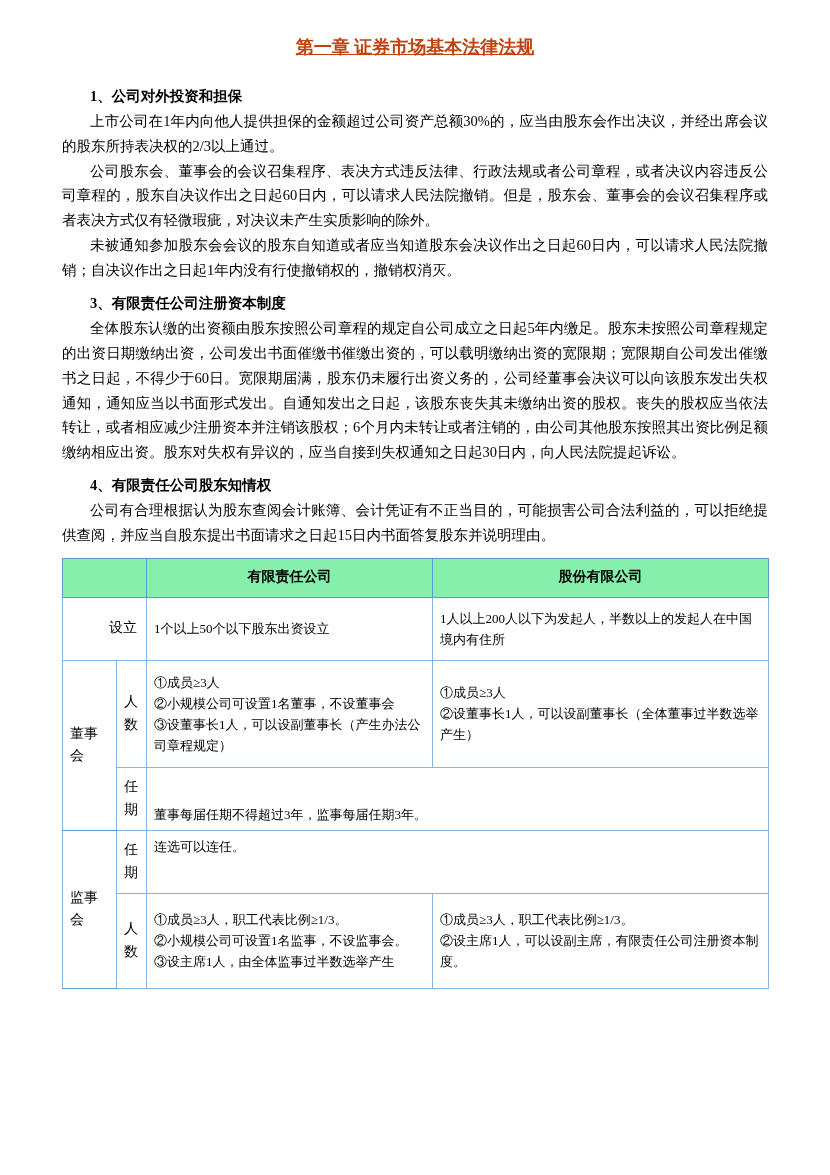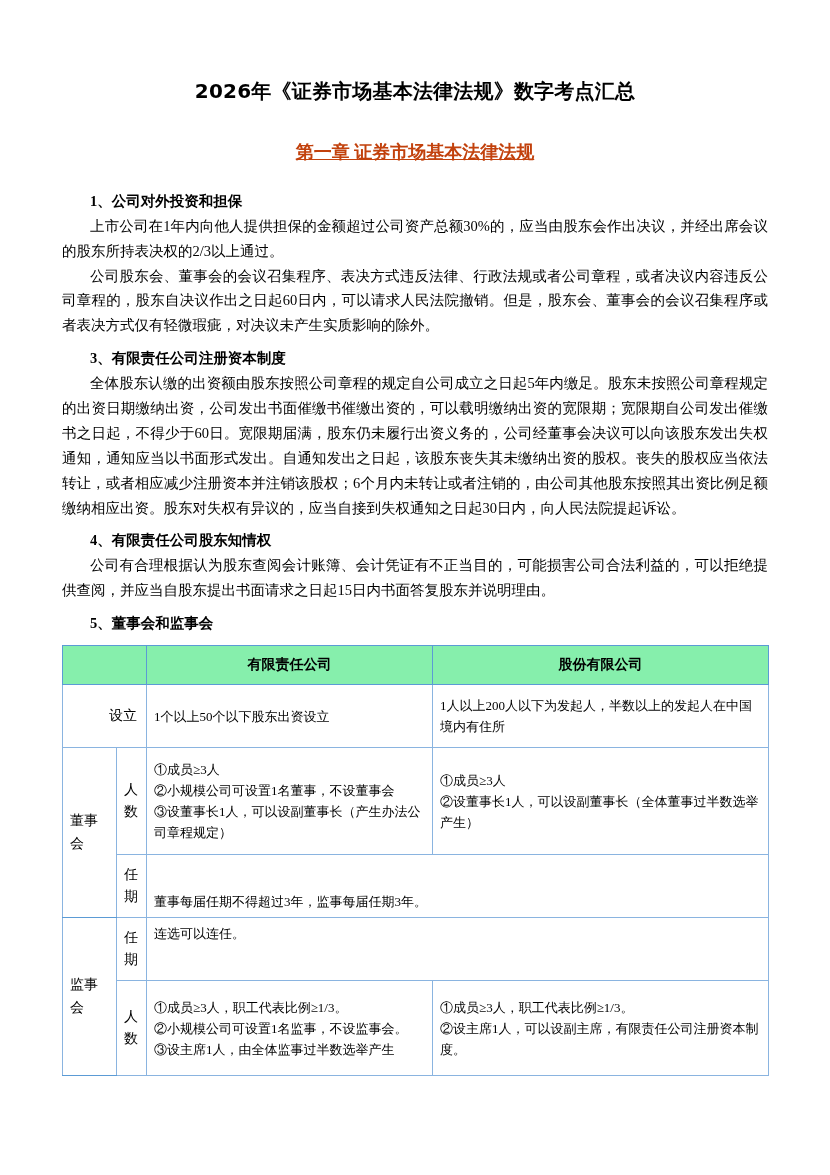--- a/index.html
+++ b/index.html
@@ -129,35 +129,34 @@
   .col-label { width: 54px; }
   .col-sub   { width: 30px; }
   .col-ltd   { width: 286px; }
   .col-jsc   { width: 336px; }
 </style>
 </head>
 <body>
 
 <div class="page">
 
-  <h1 class="doc-title">2026年《证券市场基本法律法规》数字考点汇总</h1>
   <h2 class="chapter-title">第一章  证券市场基本法律法规</h2>
 
   <p class="section-heading">1、公司对外投资和担保</p>
   <p class="para">上市公司在1年内向他人提供担保的金额超过公司资产总额30%的，应当由股东会作出决议，并经出席会议的股东所持表决权的2/3以上通过。</p>
 
   <p class="para">公司股东会、董事会的会议召集程序、表决方式违反法律、行政法规或者公司章程，或者决议内容违反公司章程的，股东自决议作出之日起60日内，可以请求人民法院撤销。但是，股东会、董事会的会议召集程序或者表决方式仅有轻微瑕疵，对决议未产生实质影响的除外。</p>
+  <p class="para">未被通知参加股东会会议的股东自知道或者应当知道股东会决议作出之日起60日内，可以请求人民法院撤销；自决议作出之日起1年内没有行使撤销权的，撤销权消灭。</p>
 
   <p class="section-heading">3、有限责任公司注册资本制度</p>
   <p class="para">全体股东认缴的出资额由股东按照公司章程的规定自公司成立之日起5年内缴足。股东未按照公司章程规定的出资日期缴纳出资，公司发出书面催缴书催缴出资的，可以载明缴纳出资的宽限期；宽限期自公司发出催缴书之日起，不得少于60日。宽限期届满，股东仍未履行出资义务的，公司经董事会决议可以向该股东发出失权通知，通知应当以书面形式发出。自通知发出之日起，该股东丧失其未缴纳出资的股权。丧失的股权应当依法转让，或者相应减少注册资本并注销该股权；6个月内未转让或者注销的，由公司其他股东按照其出资比例足额缴纳相应出资。股东对失权有异议的，应当自接到失权通知之日起30日内，向人民法院提起诉讼。</p>
 
   <p class="section-heading">4、有限责任公司股东知情权</p>
   <p class="para">公司有合理根据认为股东查阅会计账簿、会计凭证有不正当目的，可能损害公司合法利益的，可以拒绝提供查阅，并应当自股东提出书面请求之日起15日内书面答复股东并说明理由。</p>
 
-  <p class="section-heading">5、董事会和监事会</p>
 
   <table class="cmp-table">
     <colgroup>
       <col class="col-label">
       <col class="col-sub">
       <col class="col-ltd">
       <col class="col-jsc">
     </colgroup>
     <thead>
       <tr>

